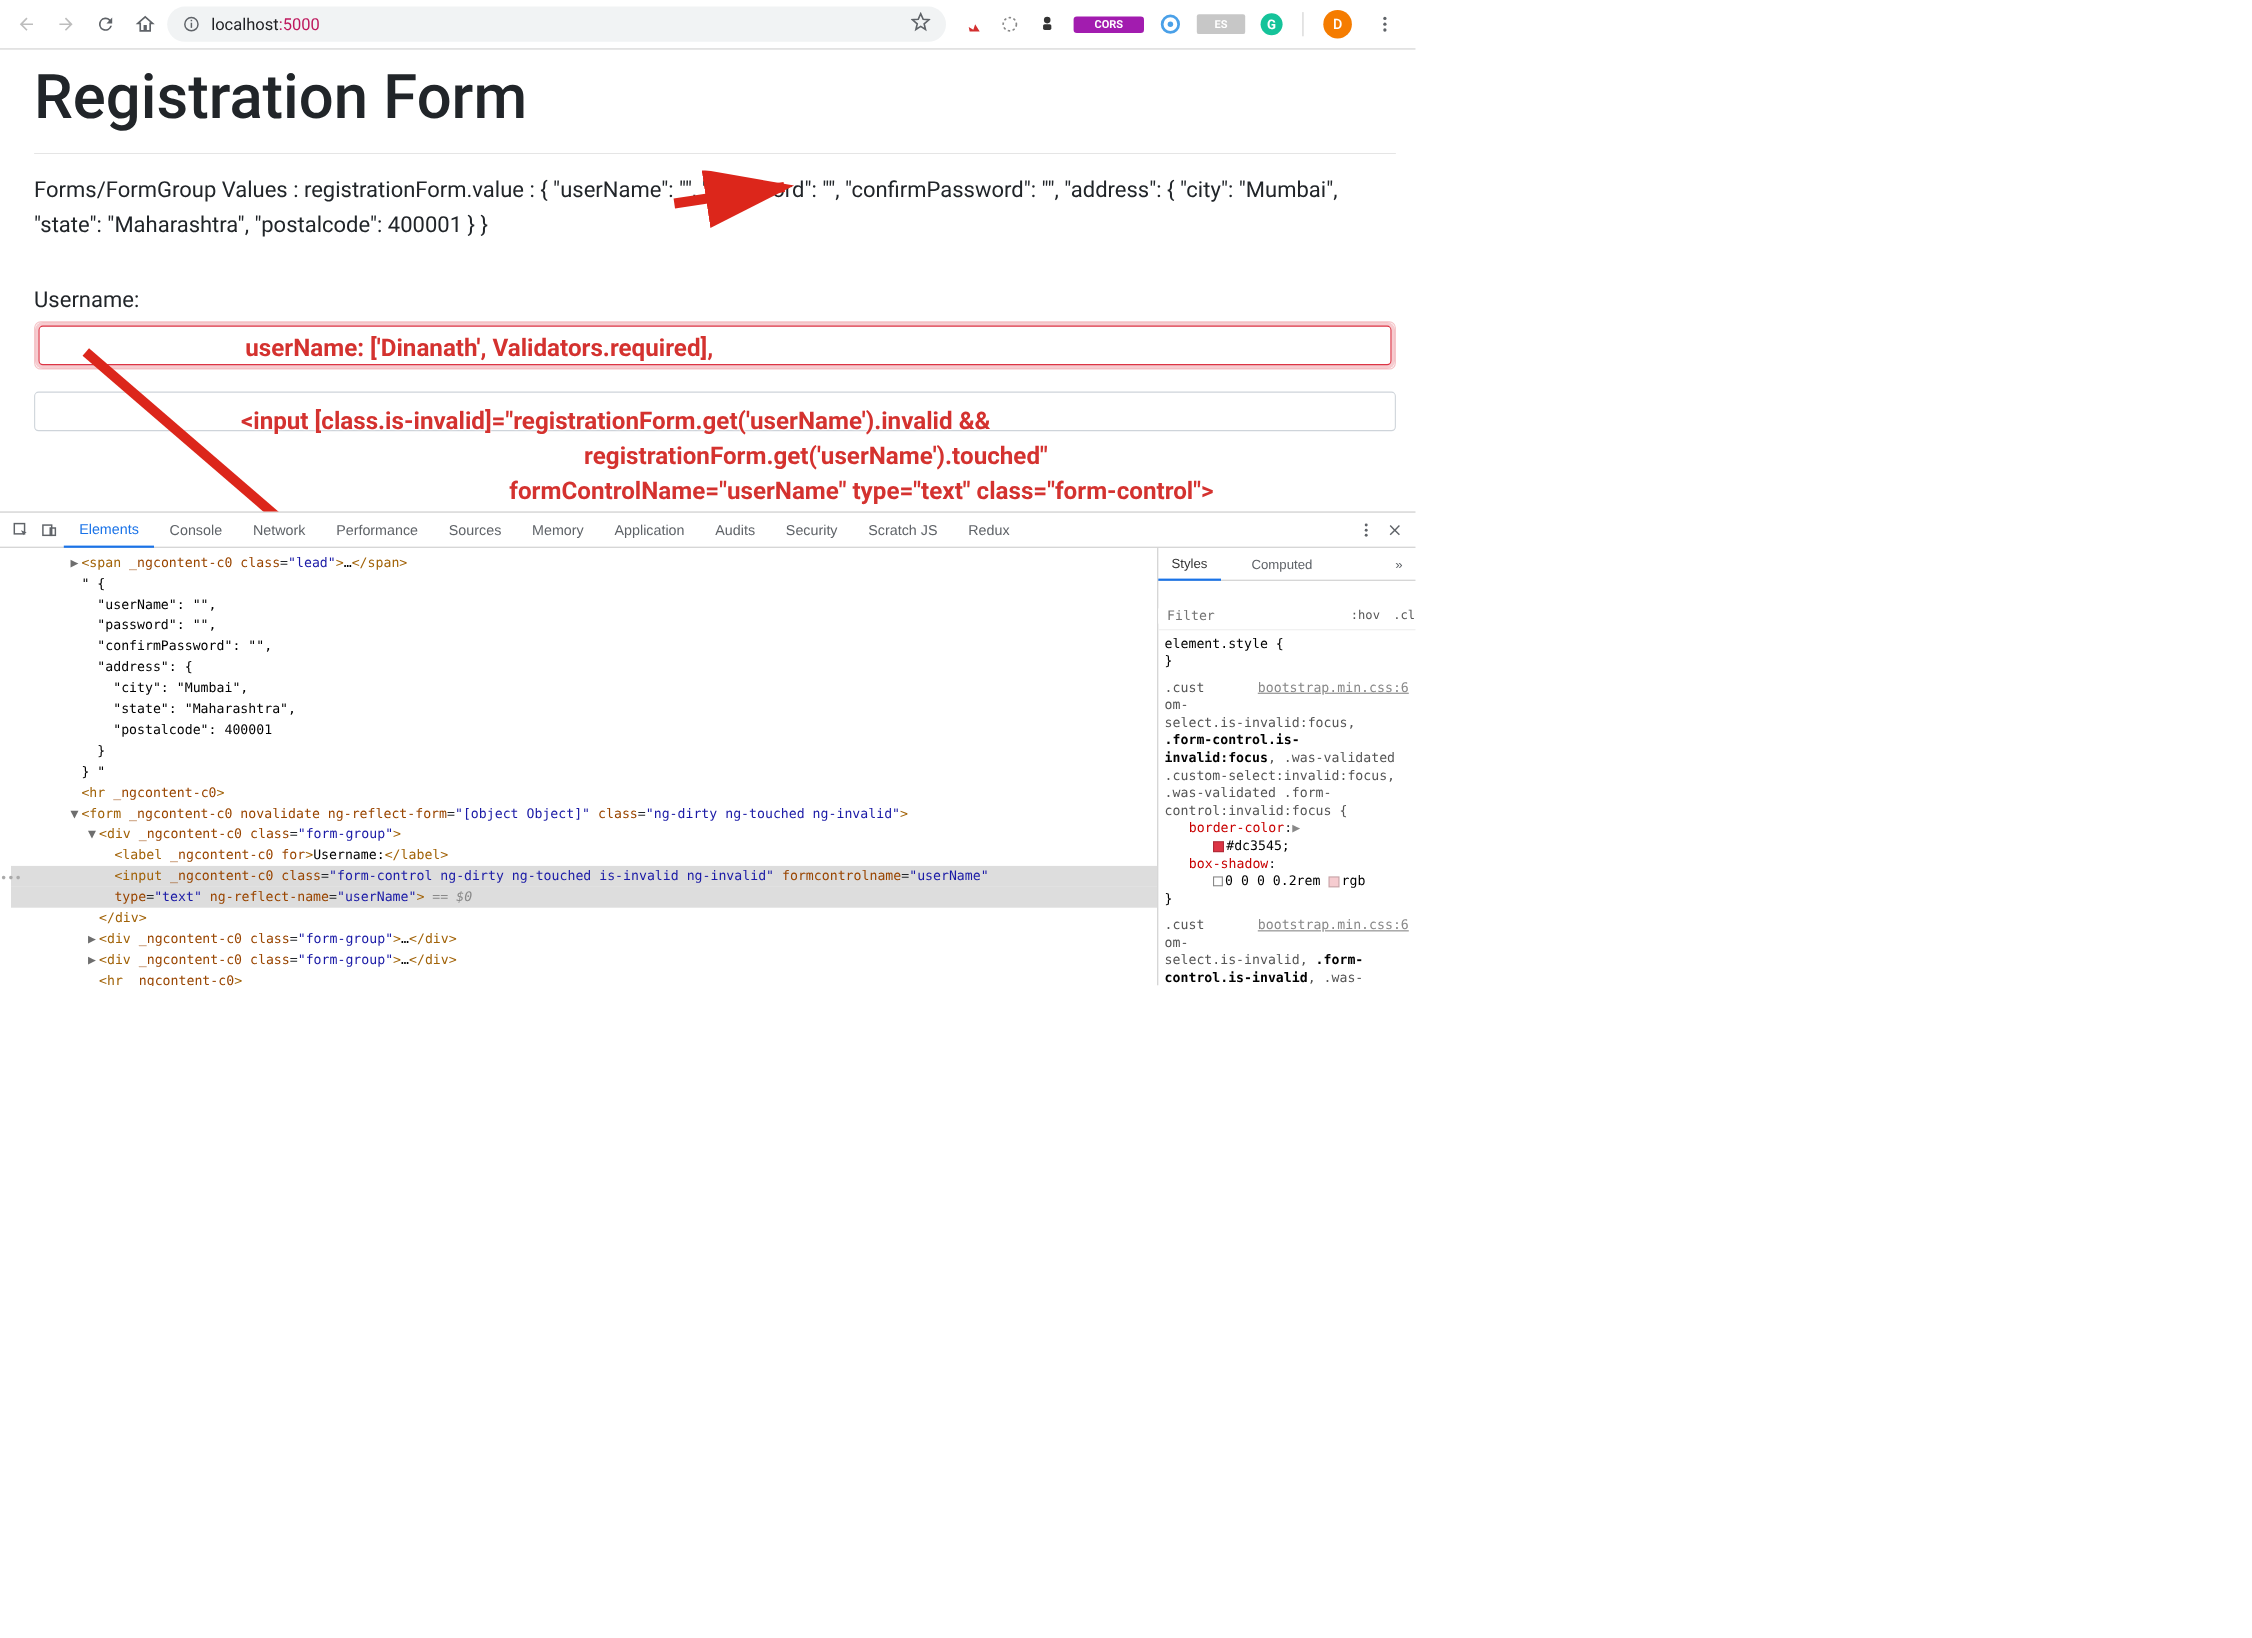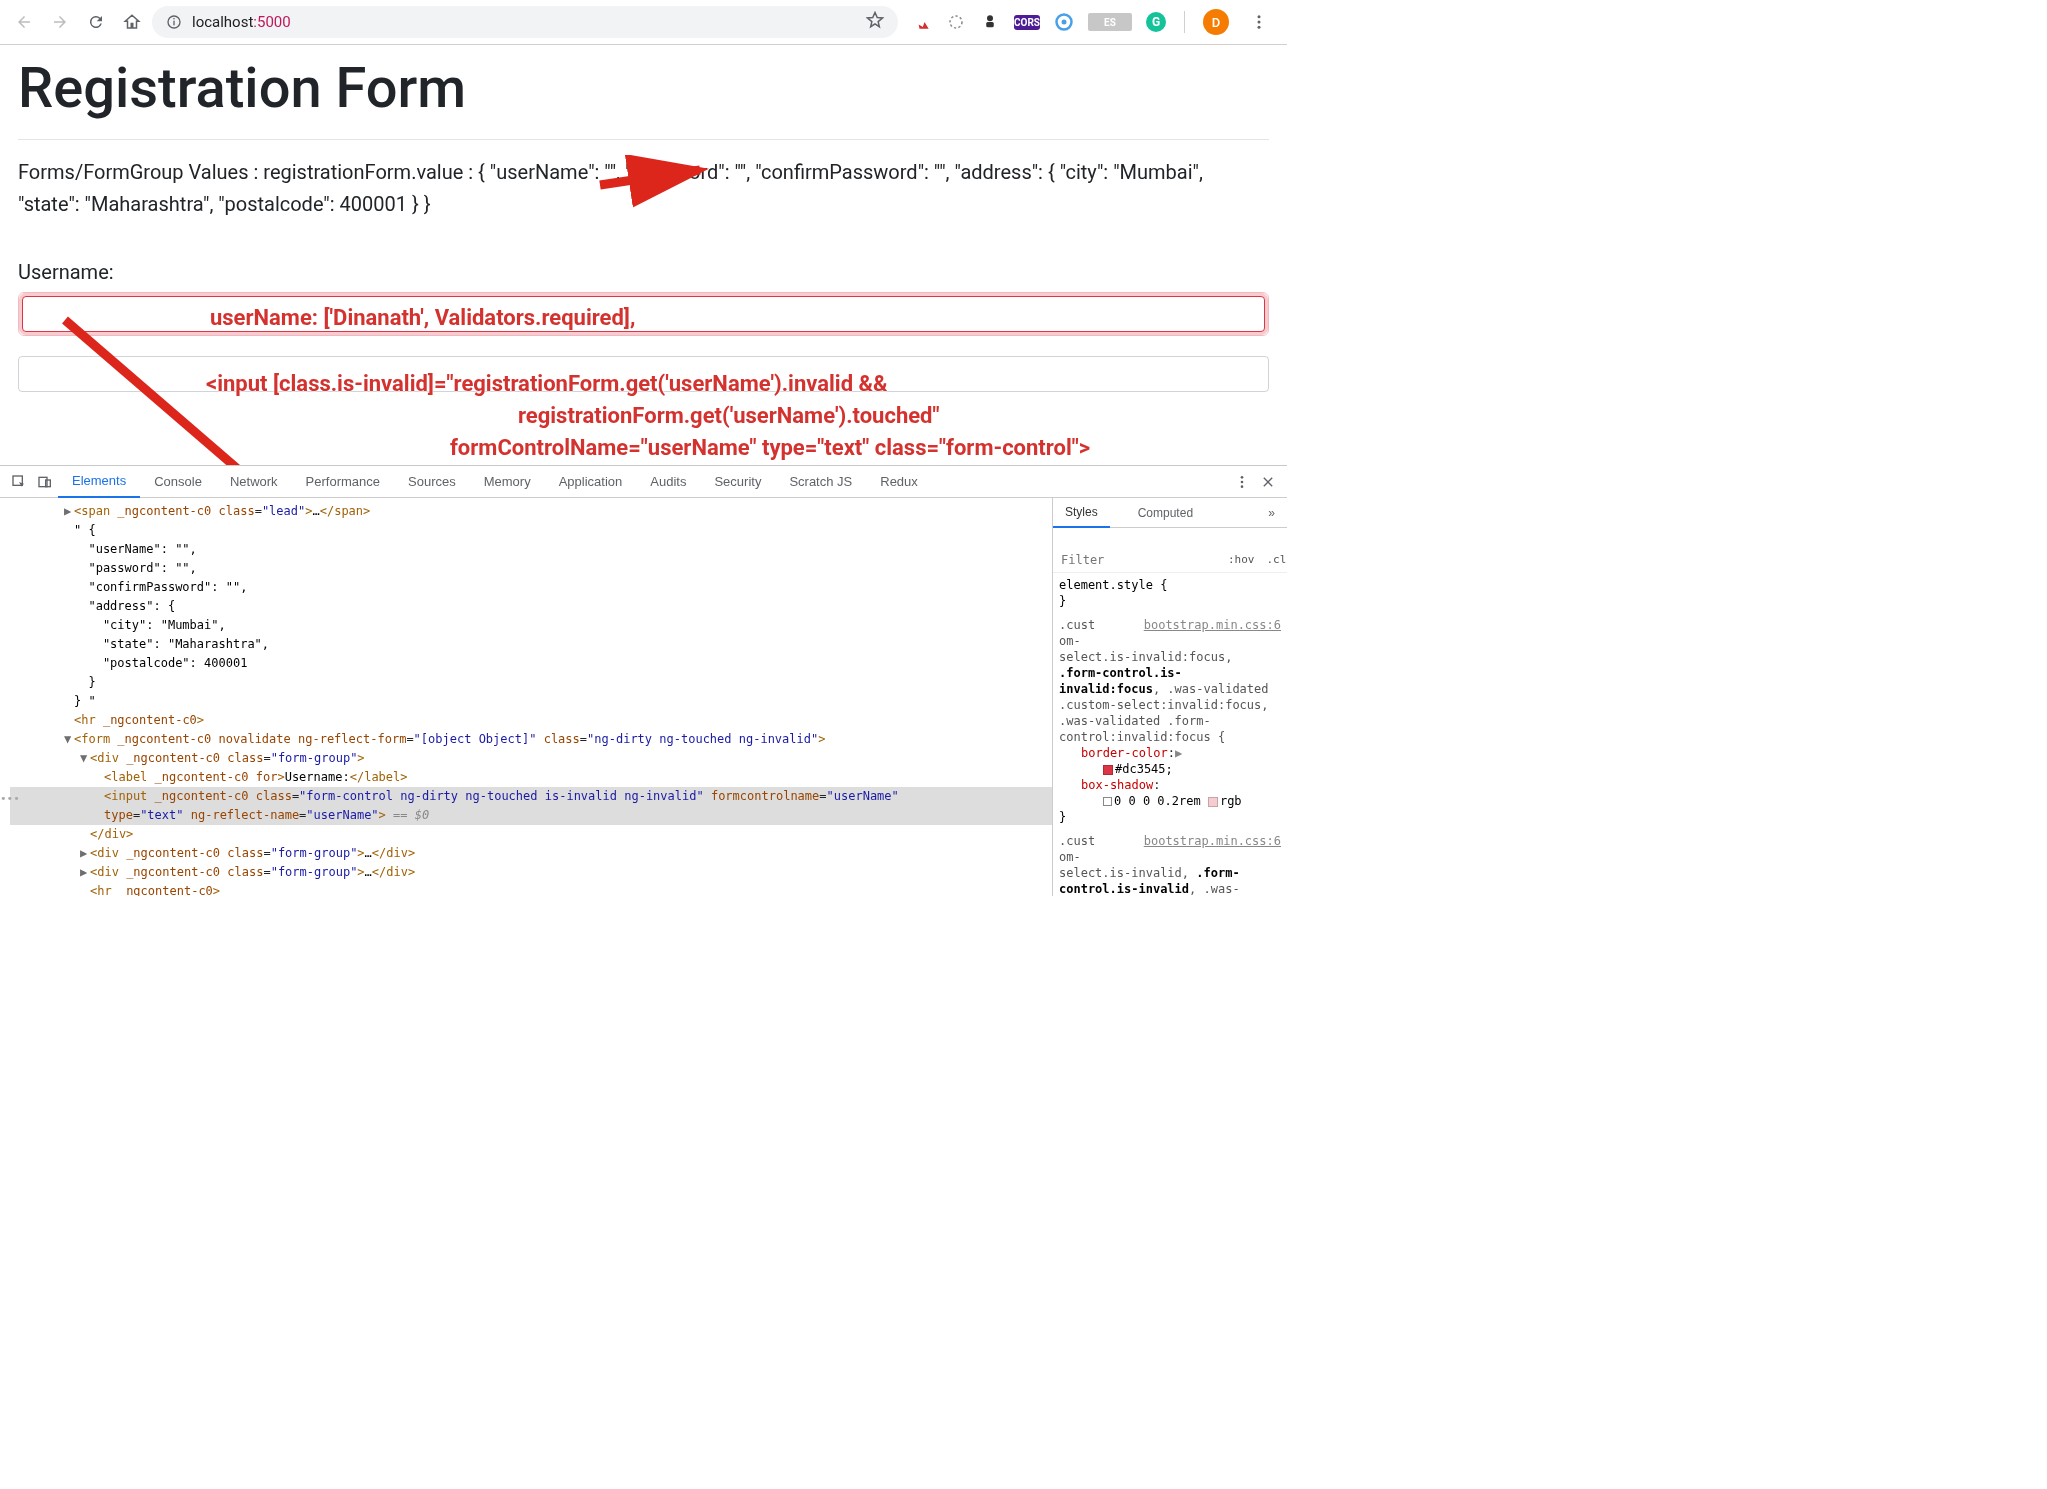--- a/index.html
+++ b/index.html
@@ -40,31 +40,32 @@
     padding:0 14px;
     gap:10px;
     color:#202124;
     font-size:15px;
   }
   .omnibox .info-icon svg{width:16px;height:16px;fill:#5f6368;display:block;}
   .omnibox .url .dim{color:#be185d}
   .omnibox .star{margin-left:auto;color:#5f6368}
   .ext-area{display:flex;align-items:center;gap:14px;padding-left:10px;padding-right:4px}
   .ext-ic{width:20px;height:20px;display:flex;align-items:center;justify-content:center}
-  .cors-badge{background:#4c1d95;color:#fff;font-size:10px;font-weight:700;border-radius:3px;padding:2px 0}
+  .cors-badge{background:#a21caf;color:#fff;font-size:10px;font-weight:700;border-radius:3px;padding:2px 19px}
   .grammarly{width:20px;height:20px;border-radius:50%;background:#15c39a;display:flex;align-items:center;justify-content:center;color:#fff;font-weight:700;font-size:12px}
   .sep{width:1px;height:22px;background:#d0d0d0;margin:0 4px}
   .avatar{width:26px;height:26px;border-radius:50%;background:#f57c00;color:#fff;display:flex;align-items:center;justify-content:center;font-size:13px;font-weight:500}
 
   
   .page {
     padding:10px 18px;
     height:420px;
     overflow:hidden;
     position:relative;
+    margin-left:13px;
   }
   .page h1{margin:0 0 18px 0;font-size:56px;font-weight:500;color:#212529}
   .page hr{border:none;border-top:1px solid rgba(0,0,0,0.1);margin:0 0 16px 0}
   .lead{font-size:20px;line-height:1.6;color:#212529;margin-bottom:40px}
   .label{font-size:20px;margin-bottom:8px}
   input.form-control{
     width:100%;
     padding:8px 12px;
     font-size:16px;
     border:1px solid #ced4da;

